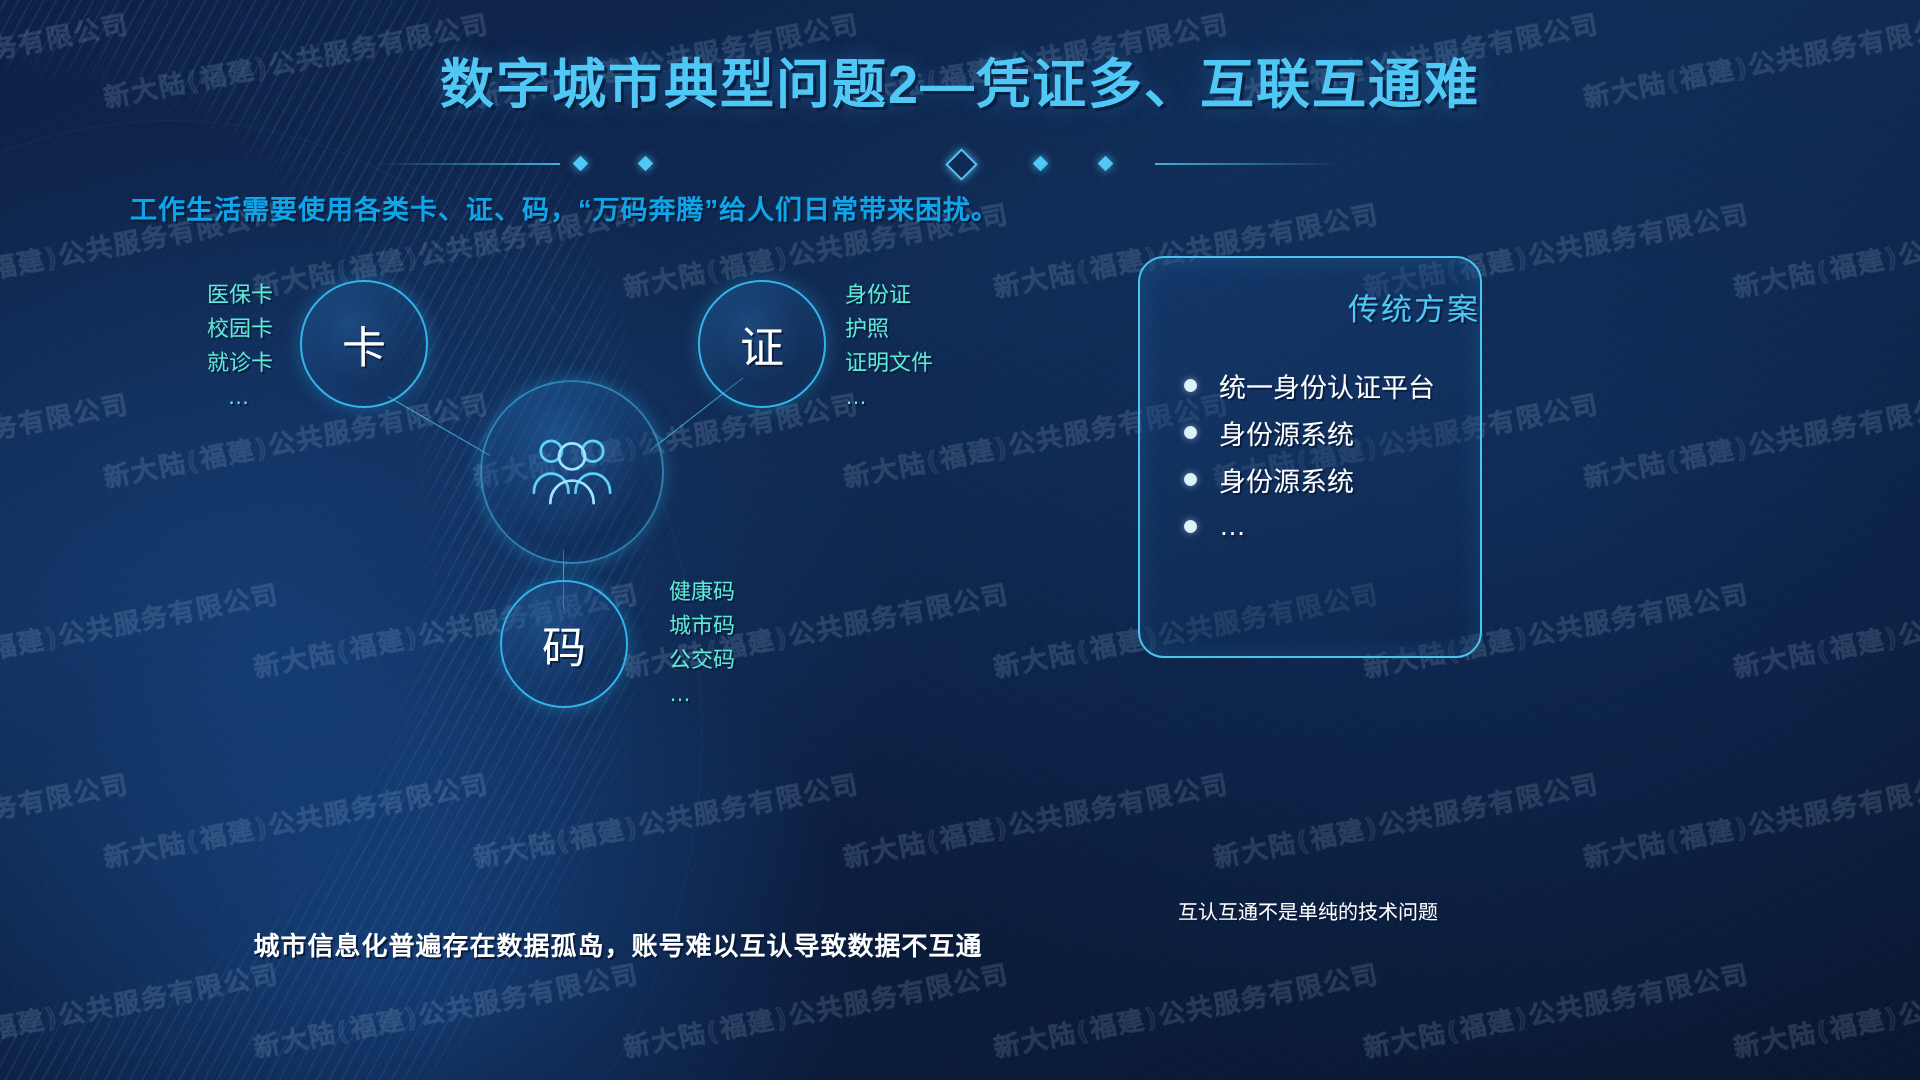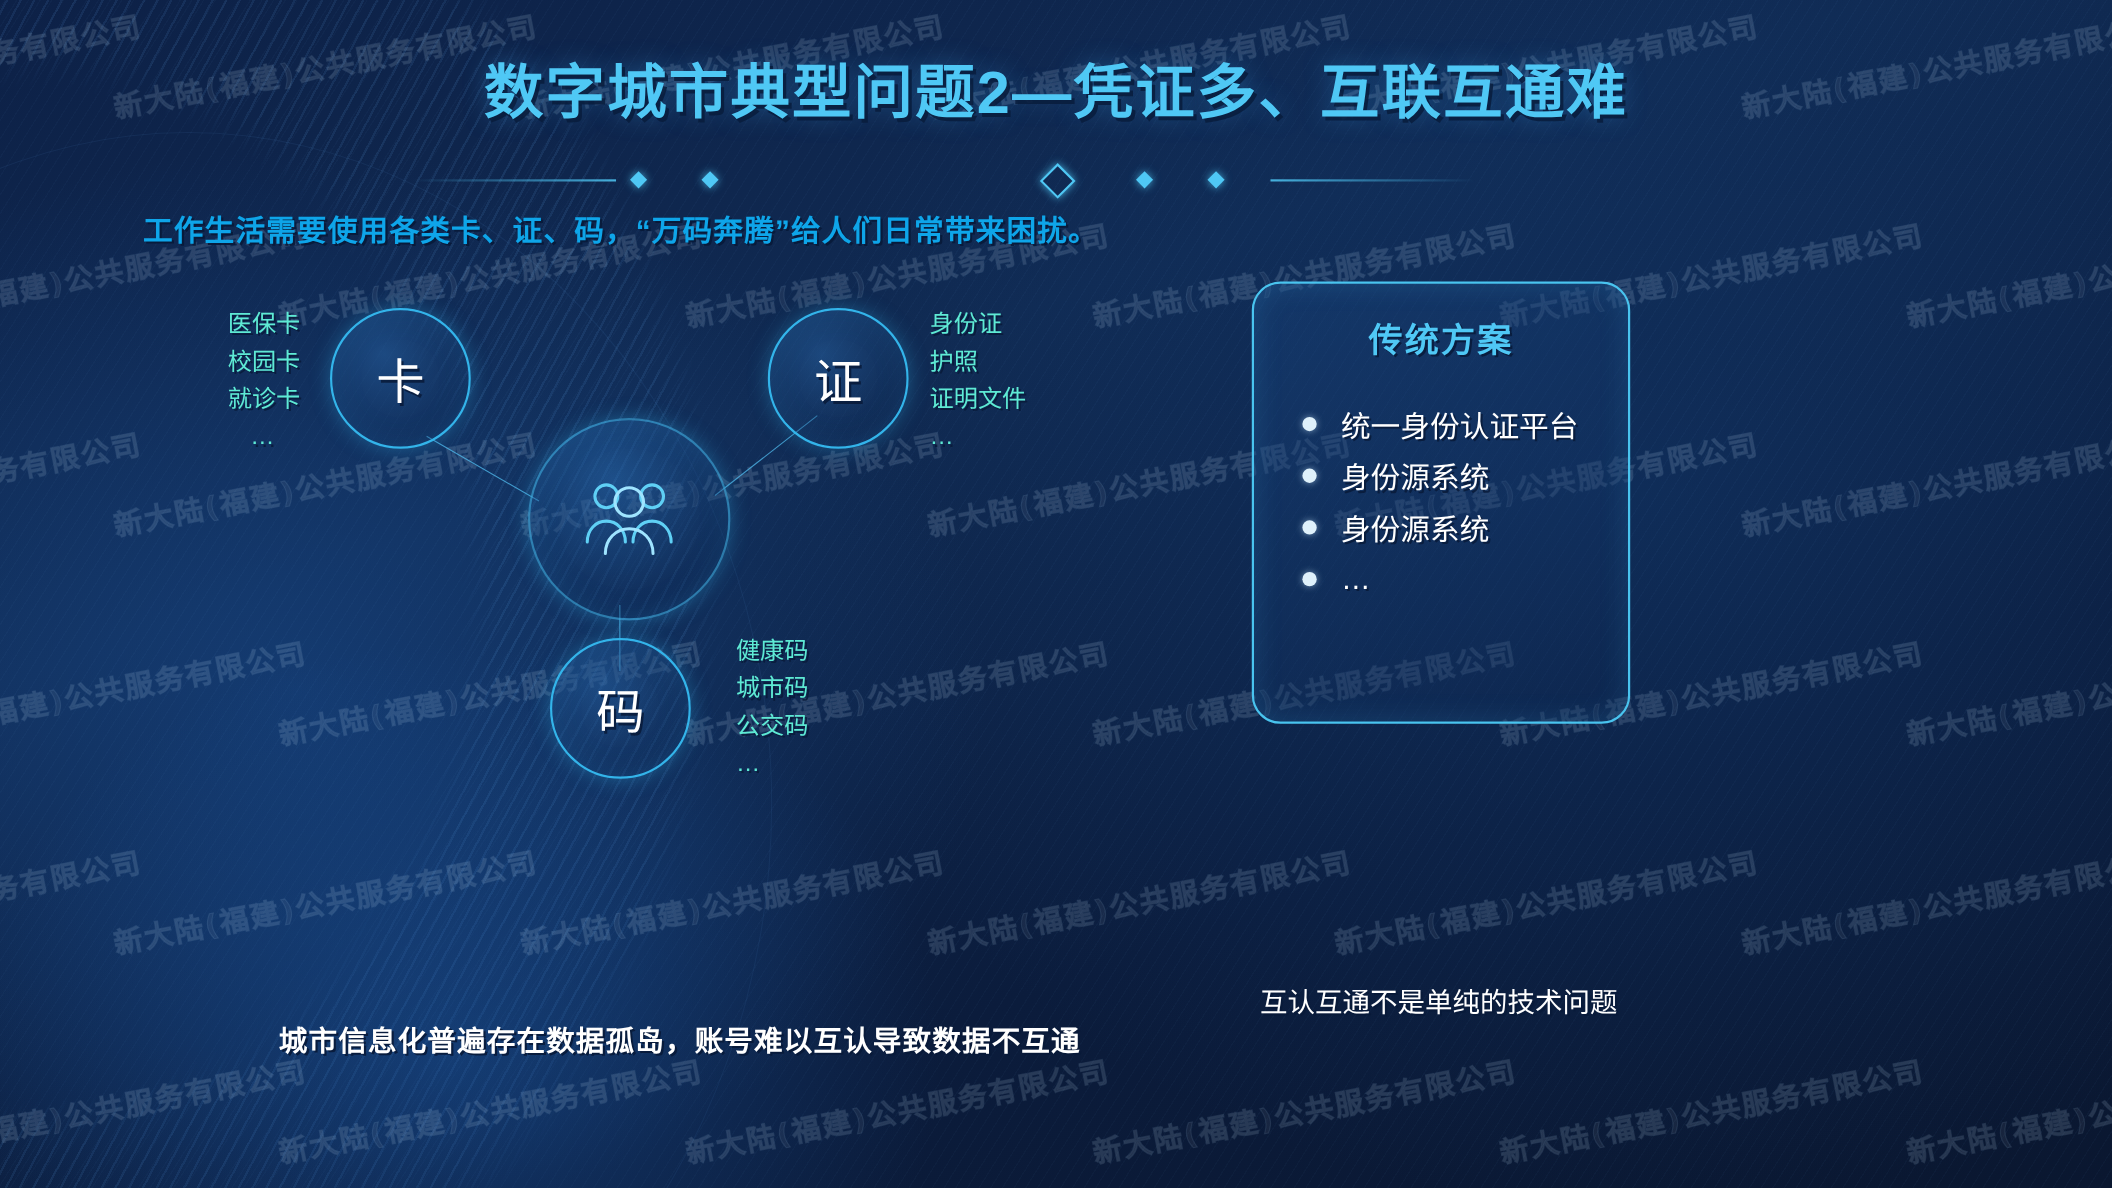--- a/index.html
+++ b/index.html
@@ -120,41 +120,41 @@
   .lbl .dots{letter-spacing:3px;}
 
   
   .panel{
     position:absolute;left:1138px;top:256px;width:340px;height:398px;
     border:2px solid #49c4ef;border-radius:26px;
     background:linear-gradient(145deg, rgba(26,72,132,.38) 0%, rgba(13,38,80,.30) 100%);
     box-shadow:0 0 26px rgba(60,180,240,.18) inset;
   }
   .panel-title{
-    position:absolute;top:26px;left:0;width:100%;text-align:center;
-    font-size:31px;font-weight:700;color:#4fc8f5;letter-spacing:2px;
+    position:absolute;top:26px;left:0;width:100%;text-align:right;
+    font-size:31px;font-weight:400;color:#4fc8f5;letter-spacing:2px;
     text-shadow:2px 2px 0 rgba(8,26,56,.85);
   }
   .panel-list{position:absolute;top:104px;left:44px;right:20px;}
   .panel-li{display:flex;align-items:center;height:47px;}
   .bullet{
     width:13px;height:13px;border-radius:50%;background:#dff1fb;
     margin-right:22px;flex:0 0 auto;box-shadow:0 0 7px rgba(200,235,255,.55);
   }
   .panel-li .txt{font-size:27px;color:#ffffff;text-shadow:2px 2px 0 rgba(8,26,56,.85);}
 
   
   .foot-left{
     position:absolute;left:198px;top:925px;width:840px;text-align:center;
     font-size:26px;font-weight:600;color:#ffffff;letter-spacing:1px;
     text-shadow:2px 2px 0 rgba(8,26,56,.9);
   }
   .foot-right{
     position:absolute;left:1118px;top:885px;width:380px;text-align:center;
-    font-size:25px;line-height:54px;color:#ffffff;
+    font-size:20px;line-height:54px;color:#ffffff;
     text-shadow:2px 2px 0 rgba(8,26,56,.9);
   }
 </style>
 </head>
 <body>
 
 <div class="bg"></div>
 <div class="bg-stripes"></div>
 <div class="bg-arc"></div>
 <div class="bg-arc2"></div>

